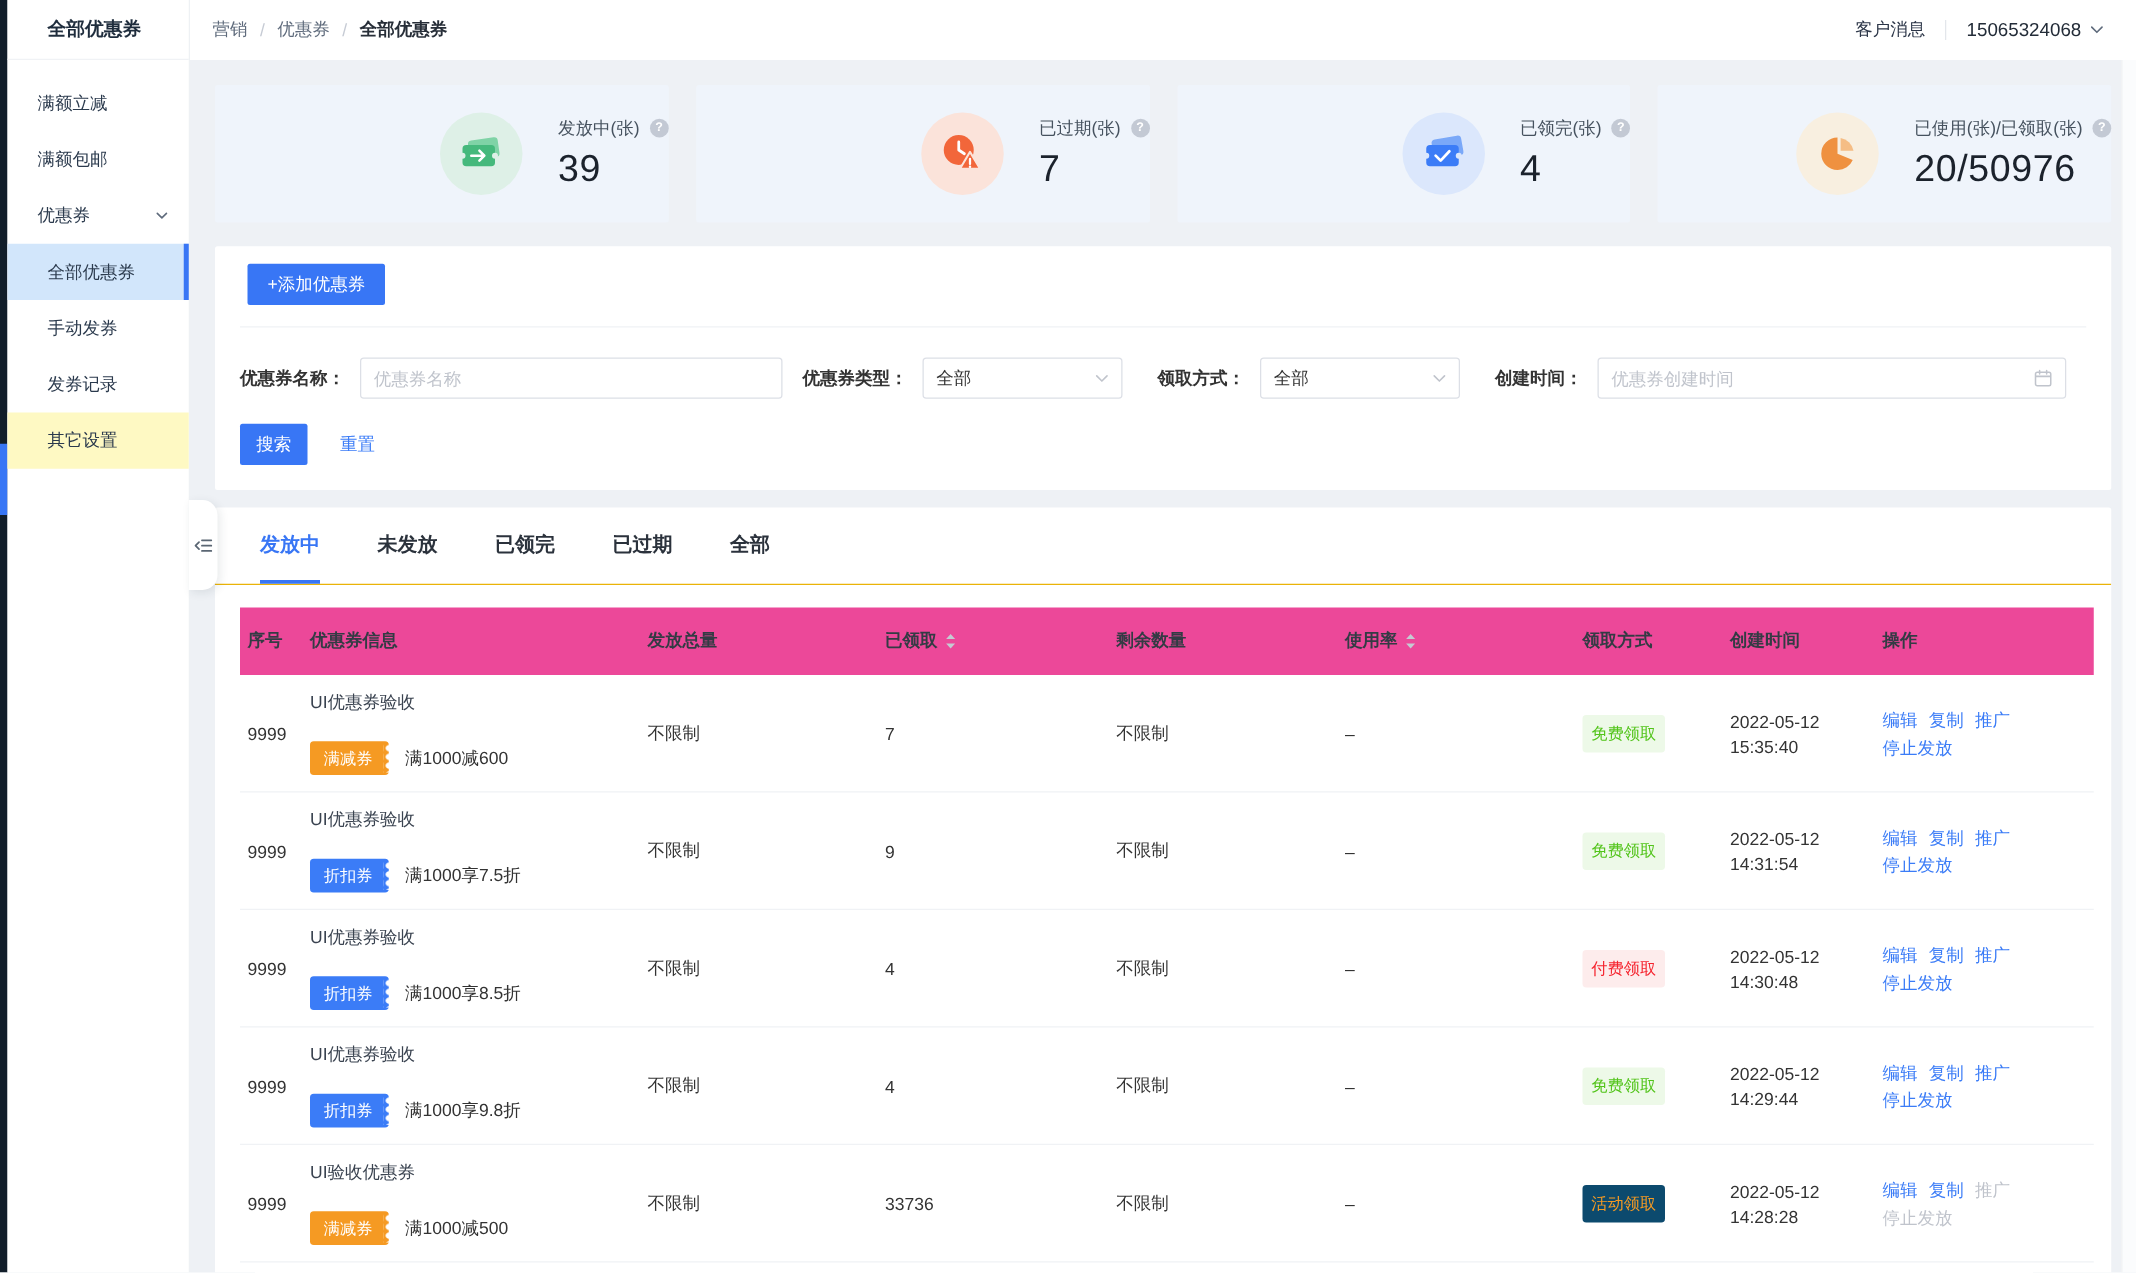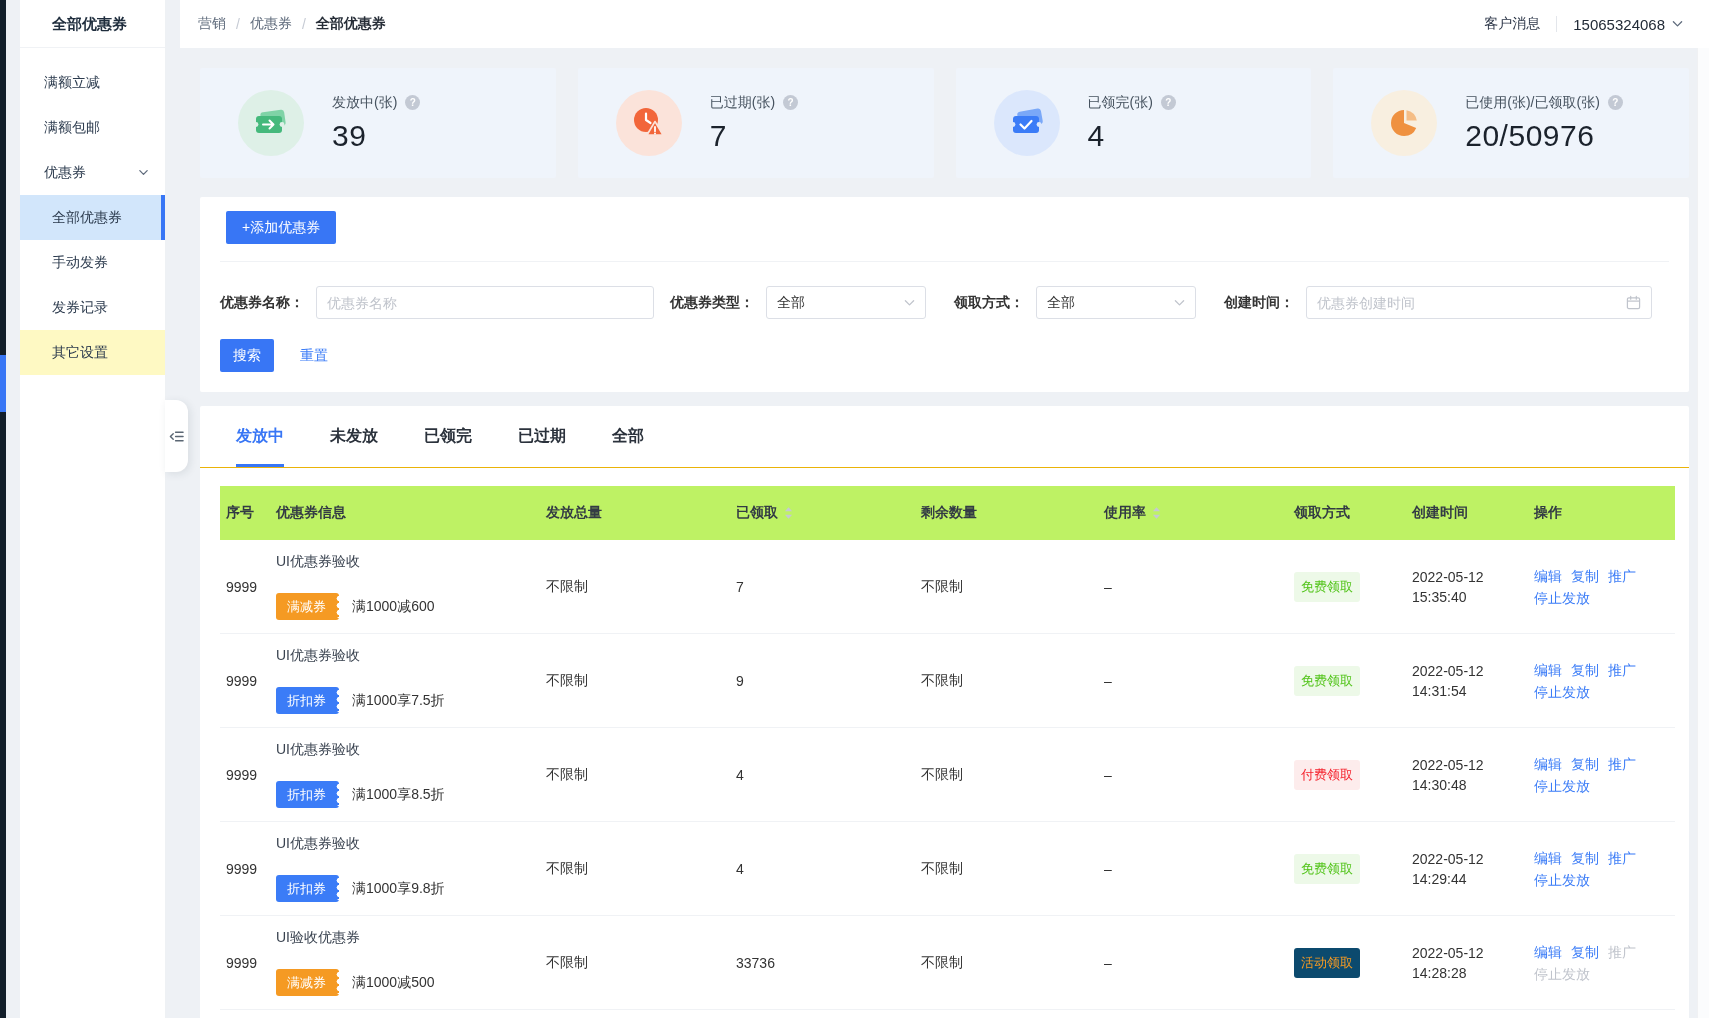--- a/index.html
+++ b/index.html
@@ -1,19 +1,19 @@
 <!DOCTYPE html>
 <html><head>
 <meta charset="utf-8">
 <style>
   * { margin:0; padding:0; box-sizing:border-box; }
   html,body { width:1709px; height:1018px; overflow:hidden; }
   body { font-family:"Liberation Sans","DejaVu Sans",sans-serif; background:#eef1f5; color:#333; font-size:14px; }
 
-  .app { display:flex; height:100%; position:relative;gap:14px; }
+  .app { display:flex; height:100%; position:relative; }
 
   
   .rail { width:6px; background:#121e2a; position:relative; flex:none; }
   .rail-thumb { position:absolute; left:0; top:355px; width:6px; height:57px; background:#3876f5; }
 
   
   .sidebar { width:146px; background:#fff; flex:none; position:relative; z-index:3; border-right:1px solid #eef1f4; }
   .sidebar-title { height:48px; line-height:48px; padding-left:32px; font-size:15px; font-weight:700; color:#1f2d3d; border-bottom:1px solid #f0f2f5; }
   .menu { padding-top:12px; }
   .menu-item { height:45px; display:flex; align-items:center; padding-left:24px; color:#2b3a4d; cursor:pointer; position:relative; }
@@ -36,21 +36,21 @@
   .crumb.current { color:#272e38; font-weight:700; }
   .topbar-right { display:flex; align-items:center; }
   .top-link { color:#2b3547; cursor:pointer; }
   .top-divider { width:1px; height:16px; background:#e3e6eb; margin:0 16px; }
   .account { color:#232c38; font-size:15px; display:flex; align-items:center; gap:7px; cursor:pointer; }
 
   .content { flex:1; padding:20px 20px 0 20px; overflow:hidden; }
 
   
   .cards { display:flex; gap:22px; margin-bottom:19px; }
-  .card { flex:1; height:110px; background:#eff4fb; border-radius:2px; display:flex; align-items:center; padding-left:38px; }
+  .card { flex:1; height:110px; background:#eff4fb; border-radius:2px; display:flex; align-items:center; padding-left:38px;justify-content:flex-end; }
   .card-icon { width:66px; height:66px; border-radius:50%; display:flex; align-items:center; justify-content:center; flex:none; }
   .bg-green { background:#def0e7; } .bg-red { background:#fbe3da; } .bg-blue { background:#dbe7fc; } .bg-cream { background:#f8efe0; }
   .card-meta { margin-left:28px; }
   .card-label { color:#46525f; display:flex; align-items:center; gap:8px; }
   .help-icon { width:15px; height:15px; border-radius:50%; background:#c3c9d4; color:#fff; font-size:10px; font-weight:700;
                display:inline-flex; align-items:center; justify-content:center; }
   .card-value { font-size:30px; color:#1b222c; margin-top:7px; letter-spacing:.5px; }
 
   
   .panel { background:#fff; border-radius:2px; }
@@ -59,35 +59,35 @@
                  color:#fff; border:none; border-radius:2px; font-size:14px; cursor:pointer; margin-left:6px; }
   .toolbar { padding-bottom:17px; border-bottom:1px solid #f0f2f5; }
   .filter-row { display:flex; align-items:center; margin-top:24px; }
   .filter-label { font-weight:700; color:#333; margin-right:12px; white-space:nowrap; }
   .input, .select { height:33px; border:1px solid #dcdfe6; border-radius:3px; background:#fff; display:flex; align-items:center;
                     padding:0 10px; color:#333; }
   .input input { border:none; outline:none; width:100%; font-size:14px; color:#333; font-family:inherit; background:transparent; }
   .input input::placeholder { color:#c0c4cc; }
   .name-input { width:338px; margin-right:16px; }
   .select { width:160px; justify-content:space-between; cursor:pointer; margin-right:28px; }
-  .date-input { width:346px; justify-content:space-between; }
+  .date-input { width:375px; justify-content:space-between; }
   .date-input input { width:280px; }
   .search-row { display:flex; align-items:center; gap:26px; margin-top:20px; }
   .btn-search { width:54px; height:33px; background:#3876f5; color:#fff; border:none; border-radius:2px; font-size:14px; cursor:pointer; }
   .link { color:#3b7cf7; cursor:pointer; font-size:14px; background:none; border:none; font-family:inherit; }
 
   
   .panel-table { padding:0 0 10px 0; overflow:hidden; }
   .tabs { display:flex; gap:46px; padding:0 20px 0 36px; border-bottom:1px solid #eab308; }
   .tab { font-size:16px; font-weight:700; color:#2b323c; padding:20px 0 17px 0; cursor:pointer; border-bottom:3px solid transparent; }
   .tab.active { color:#3876f5; border-bottom-color:#3876f5; }
 
   .table { margin:18px 14px 0 20px; }
   .t-grid { display:grid; grid-template-columns:50px 270px 190px 185px 183px 190px 118px 122px 1fr; align-items:center; padding-left:6px; }
-  .t-head { background:#bef264; height:54px; font-weight:700; color:#333b44; }
+  .t-head { background:#ec4899; height:54px; font-weight:700; color:#333b44; }
   .t-head .t-cell { display:flex; align-items:center; gap:6px; }
   .t-row { height:94px; border-bottom:1px solid #f0f2f5; }
   .t-cell { padding-right:8px; }
   .coupon-name { color:#3a4350; margin-bottom:11px; }
   .coupon-line2 { display:flex; align-items:center; gap:13px;margin-top:22px; }
   .ticket { position:relative; height:27px; display:inline-flex; align-items:center; padding:0 13px 0 11px; color:#fff;
             font-size:13px; border-radius:3px; }
   .ticket[data-variant="orange"] { background:#f59a23; }
   .ticket[data-variant="blue"]   { background:#3b7cf7; }
   .ticket::after { content:""; position:absolute; right:-1px; top:2px; bottom:2px; width:5px;

